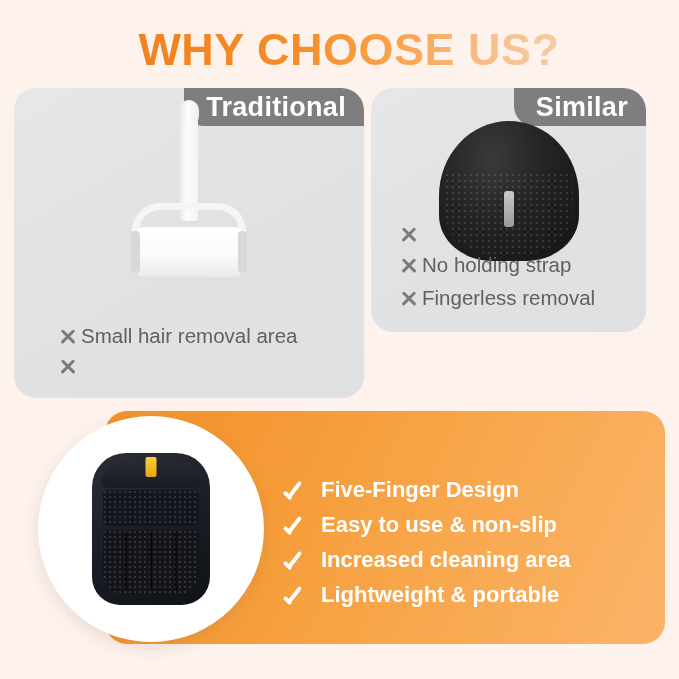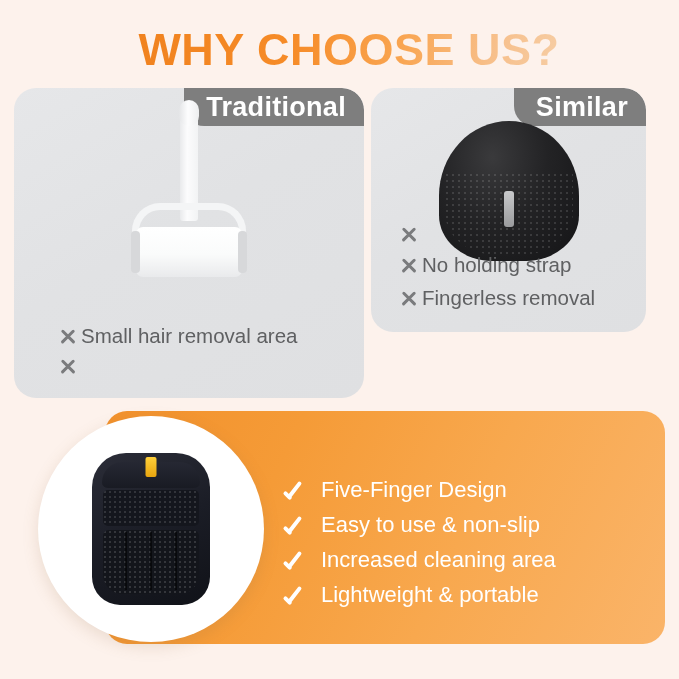--- a/index.html
+++ b/index.html
@@ -166,21 +166,21 @@
   }
   .ours-label {
     color:#F2912C;
     font-size:31px;
     font-weight:bold;
     letter-spacing:0.5px;
   }
   .pros-list {
     position:absolute;
     left:177px; top:66px;
-    display:flex; flex-direction:column; gap:9px;
+    display:flex; flex-direction:column; gap:9px;font-weight:bold;
   }
   .pros-row { display:flex; align-items:center; gap:17px; }
   .check {
     width:22px; height:22px; flex:0 0 22px; position:relative;
   }
   .check:before, .check:after {
     content:""; position:absolute; background:#FFFFFF; border-radius:2.5px;
   }
   .check:before { left:2px; top:11px; width:10px; height:4.2px; transform:rotate(45deg); transform-origin:left center; }
   .check:after  { left:7px; top:16px; width:19px; height:4.2px; transform:rotate(-52deg); transform-origin:left center; }

